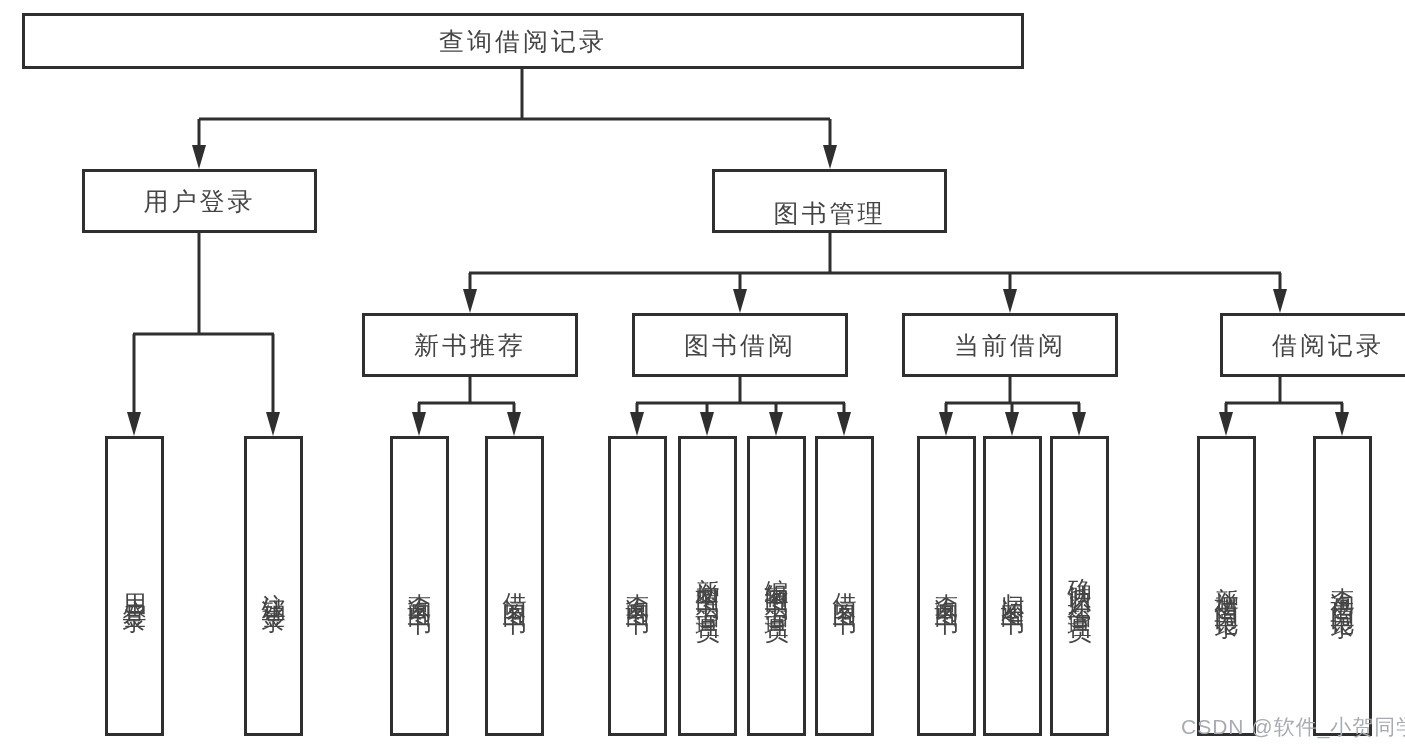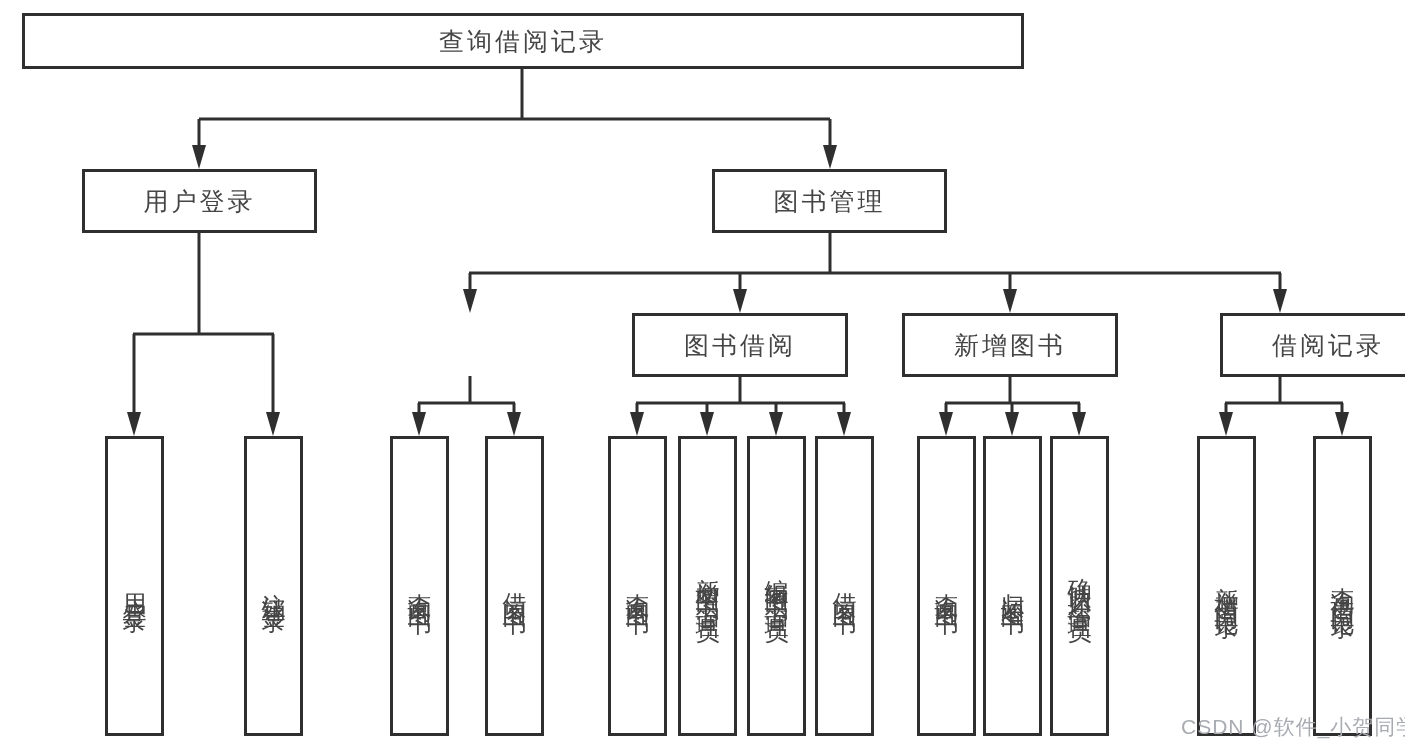--- a/index.html
+++ b/index.html
@@ -137,29 +137,32 @@
     </g>
   </svg>
 
   <div class="node root">
     <span class="h-label">查询借阅记录</span>
   </div>
 
   <div class="node lvl2" style="left:82px;">
     <span class="h-label">用户登录</span>
   </div>
-  <div class="node lvl2" style="left:712px;">
+  <div class="node lvl2" style="left:712px;align-items:flex-end;">
     <span class="h-label">图书管理</span>
   </div>
 
+  <div class="node lvl3" style="left:362px;">
+    <span class="h-label">新书推荐</span>
+  </div>
   <div class="node lvl3" style="left:632px;align-items:center;">
     <span class="h-label">图书借阅</span>
   </div>
   <div class="node lvl3" style="left:902px;">
-    <span class="h-label">新增图书</span>
+    <span class="h-label">当前借阅</span>
   </div>
   <div class="node lvl3" style="left:1220px;">
     <span class="h-label">借阅记录</span>
   </div>
 
   <div class="node vnode" style="left:105px;">
     <span class="v-label">用户登录</span>
   </div>
   <div class="node vnode" style="left:244px;">
     <span class="v-label">注销登录</span>

